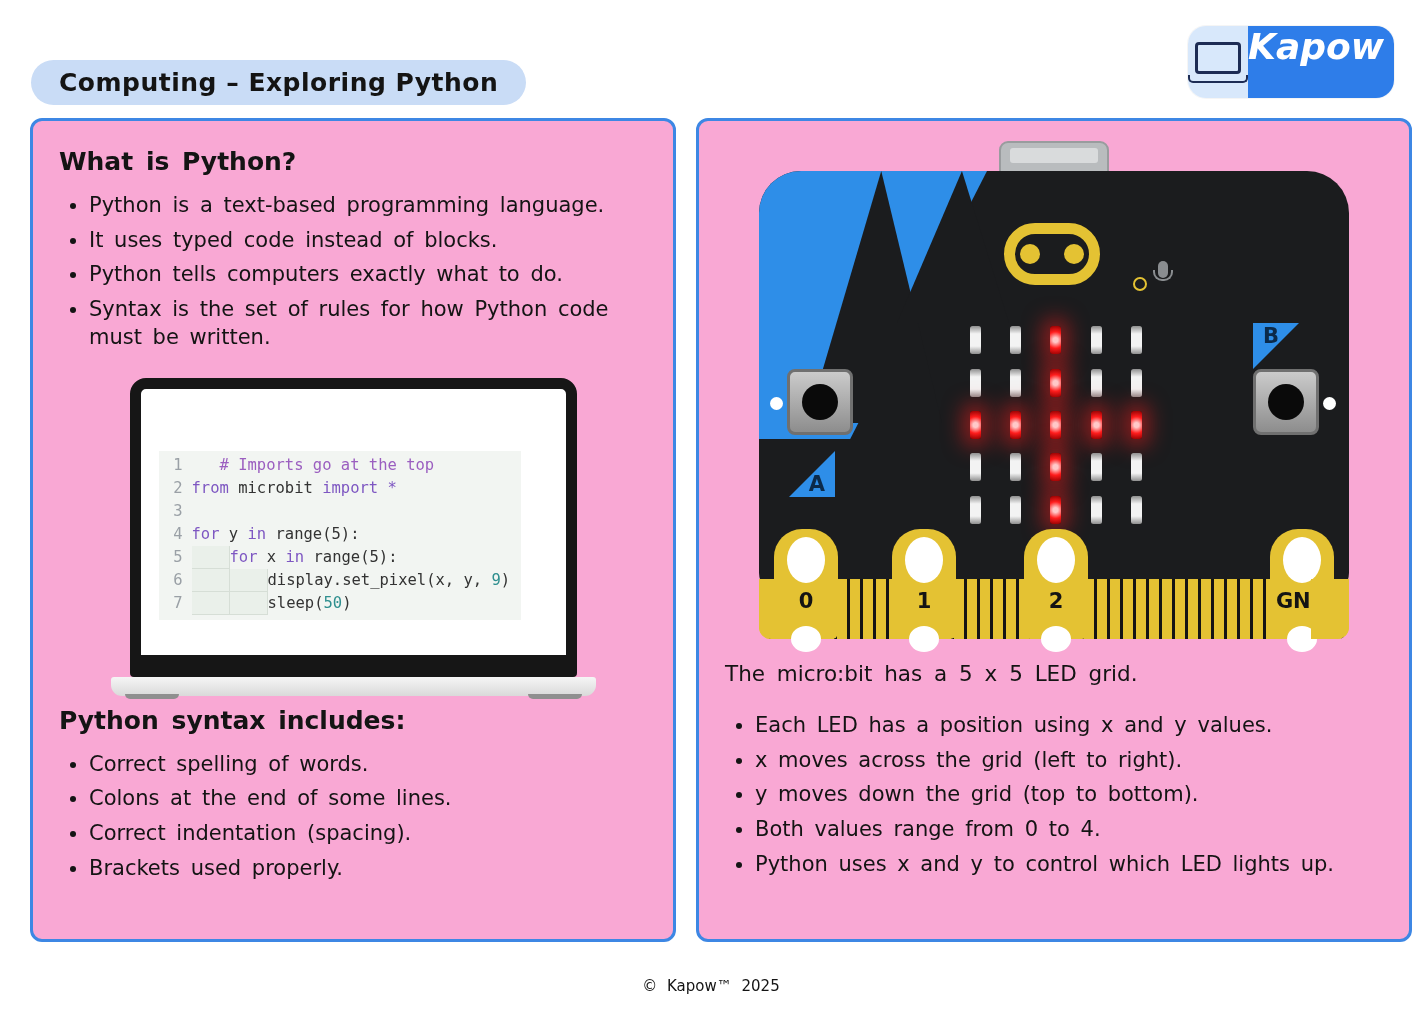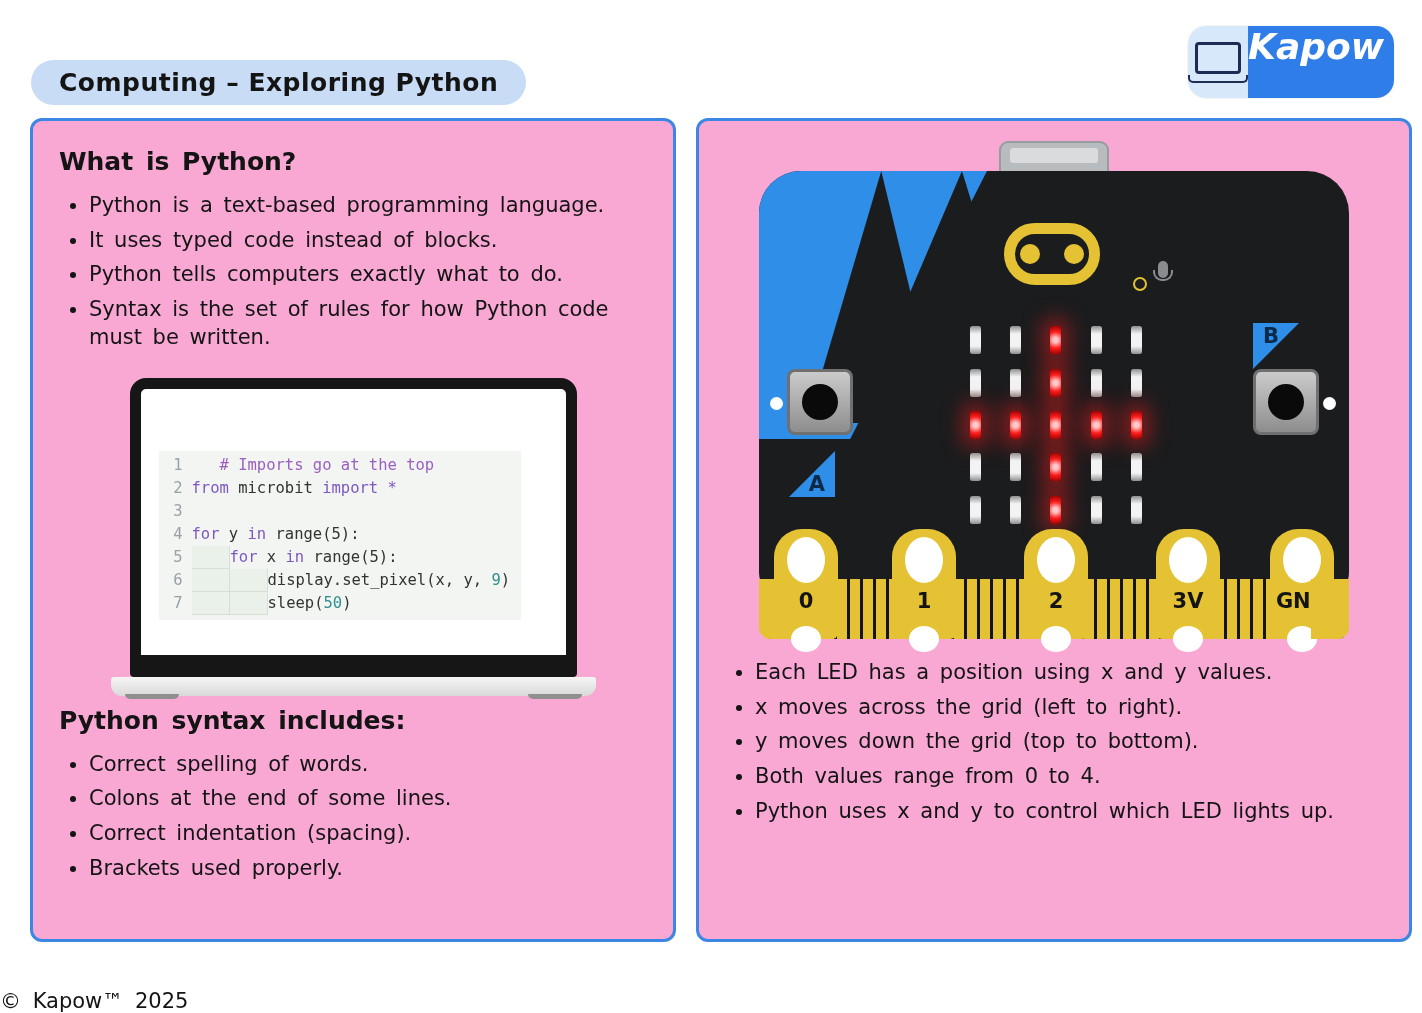--- a/index.html
+++ b/index.html
@@ -92,21 +92,21 @@
   .pins::before,.pins::after{content:'';position:absolute;top:0;bottom:0;width:38px;background:var(--gold,#e4c233);}
   .pins::before{left:0;border-radius:0 0 0 12px;} .pins::after{right:0;border-radius:0 0 12px 0;}
   .pin-tab{position:absolute;top:-50px;width:64px;height:110px;background:var(--gold,#e4c233);
         border-radius:28px 28px 6px 6px;}
   .pin-hole{position:absolute;top:8px;left:50%;transform:translateX(-50%);width:38px;height:46px;
         background:#fff;border-radius:50%;}
   .pin-label{position:absolute;top:60px;width:100%;text-align:center;font-weight:bold;font-size:21px;color:#141414;}
   .pin-notch{position:absolute;bottom:-13px;left:50%;transform:translateX(-50%);width:30px;height:26px;
         background:#fff;border-radius:50%;}
 
-  .footer{position:absolute;bottom:0;left:0;width:100%;text-align:left;font-size:21px;word-spacing:5px;}
+  .footer{position:absolute;bottom:18px;left:0;width:100%;text-align:center;font-size:15px;word-spacing:5px;}
 </style>
 </head>
 <body>
 
 <div class="page">
 
   <div class="title-pill">Computing – Exploring Python</div>
 
   <div class="kapow-logo">
     <div class="logo-left">
@@ -211,33 +211,29 @@
             <div class="pin-tab" style="left: 133px;">
               <div class="pin-hole"></div>
               <div class="pin-label">1</div>
               <div class="pin-notch"></div>
             </div>
             <div class="pin-tab" style="left: 265px;">
               <div class="pin-hole"></div>
               <div class="pin-label">2</div>
               <div class="pin-notch"></div>
             </div>
-            <div class="pin-tab" style="left: 397px;">
-              <div class="pin-hole"></div>
-              <div class="pin-label">3V</div>
-              <div class="pin-notch"></div>
-            </div>
             <div class="pin-tab" style="left: 511px;">
               <div class="pin-hole"></div>
               <div class="pin-label">GND</div>
               <div class="pin-notch"></div>
             </div>
           </div>
       </div>
 
+      <p class="intro-line">The micro:bit has a 5 x 5 LED grid.</p>
       <ul>
           <li>Each LED has a position using x and y values.</li>
           <li>x moves across the grid (left to right).</li>
           <li>y moves down the grid (top to bottom).</li>
           <li>Both values range from 0 to 4.</li>
           <li>Python uses x and y to control which LED lights up.</li>
         </ul>
     </section>
 
   </div>

